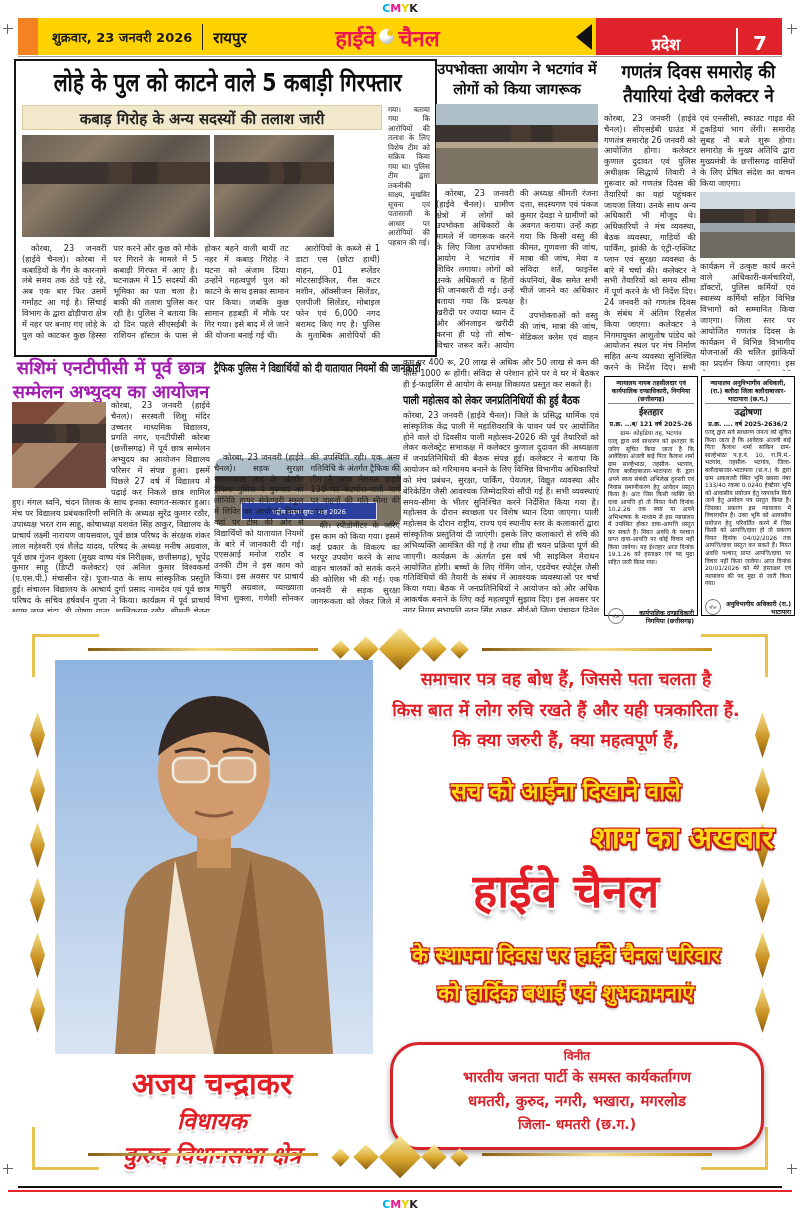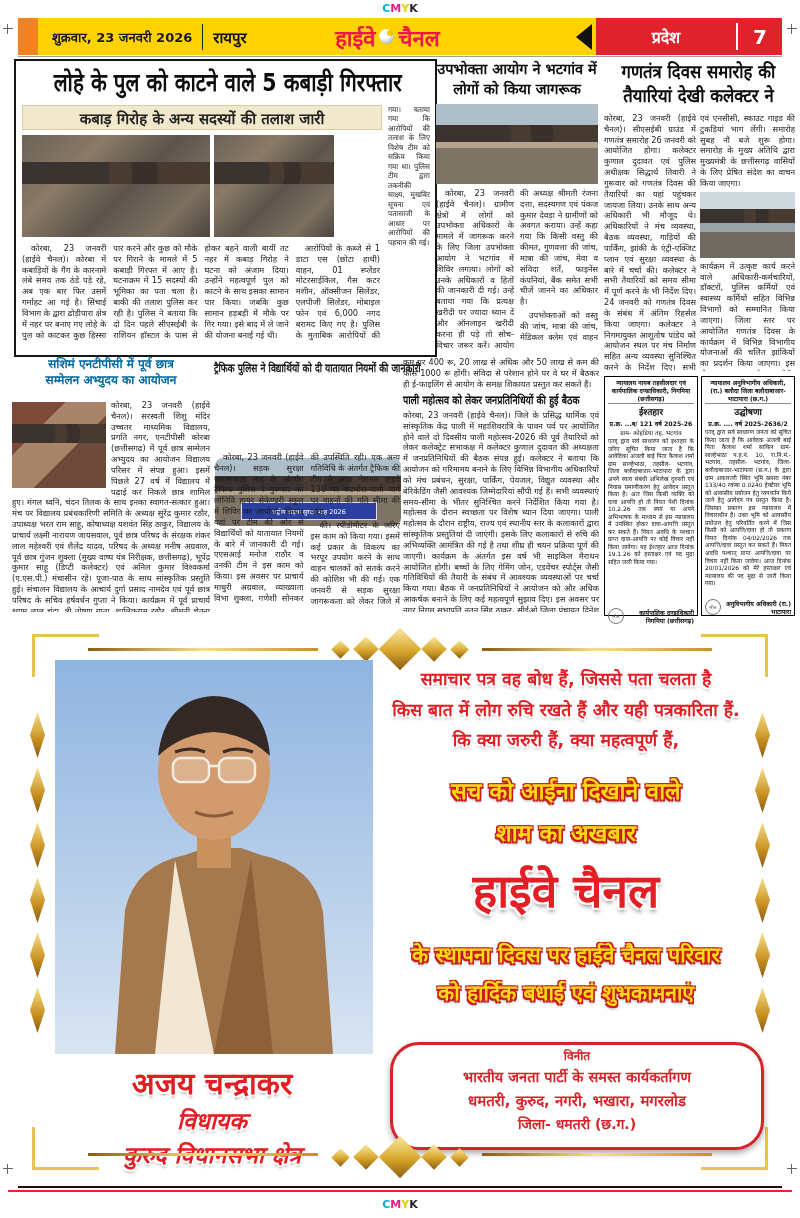--- a/index.html
+++ b/index.html
@@ -19,21 +19,21 @@
   .mast-orange{width:20px;height:37px;background:#f58220;flex:0 0 auto;}
   .mast-date{font-size:13px;font-weight:700;color:#1a1a1a;padding:0 10px 0 14px;}
   .mast-div{width:1px;height:26px;background:#222;}
   .mast-city{font-size:15px;font-weight:700;color:#111;padding:0 0 0 10px;}
   .mast-logo{position:absolute;left:50%;transform:translateX(-62%);display:flex;align-items:center;gap:4px;}
   .mast-logo .t{font-size:22px;font-weight:700;color:#ed1650;}
   .logo-ball{width:15px;height:15px;border-radius:50%;background:radial-gradient(circle at 35% 30%,#fff 0 35%,#cfd4d8 60%,#8f979d 100%);position:relative;}
   .logo-ball:after{content:"";position:absolute;right:1px;top:1px;width:6px;height:6px;border-radius:50%;background:#f5c400;}
   .mast-right{position:absolute;right:0;top:0;height:37px;display:flex;align-items:center;}
   .chev{width:0;height:0;border-top:13px solid transparent;border-bottom:13px solid transparent;border-right:16px solid #111;margin-right:4px;}
-  .sect-box{width:186px;height:37px;background:#e0232b;display:flex;align-items:center;}
+  .sect-box{width:186px;height:37px;background:#e0232b;display:flex;align-items:flex-end;}
   .sect-label{flex:1;text-align:center;color:#fff;font-size:16px;font-weight:700;}
   .sect-sep{width:2px;height:27px;background:#fff;}
   .pageno{width:44px;text-align:center;color:#fff;font-size:20px;font-weight:700;}
   .mast-underline{left:18px;top:56px;width:764px;height:1px;background:#9aa0a4;}
   
   .body-txt{font-size:8.2px;line-height:1.32;color:#1c1c1c;}
   .body-txt p{margin:0 0 3px 0;text-indent:9px;}
   .photo{background:linear-gradient(135deg,#6b6257 0%,#8a7a66 30%,#5c544c 55%,#7c6f60 80%,#4c463f 100%);position:relative;overflow:hidden;}
   .photo.outdoor{background:linear-gradient(180deg,#aebfca 0 28%,#b5a58e 28% 55%,#7e7465 55% 100%);}
   .photo.stage{background:linear-gradient(135deg,#7d4a3a 0 30%,#a8856a 30% 60%,#6e4a3c 60% 100%);}
@@ -69,21 +69,21 @@
   .notice{top:376px;width:94px;height:240px;border:1px solid #000;background:#fff;padding:2px 3px;box-sizing:border-box;}
   .notice .court{font-size:6.2px;font-weight:700;text-align:center;line-height:1.25;border-bottom:1px solid #888;padding-bottom:1px;}
   .notice .ttl{font-size:9px;font-weight:700;text-align:center;margin:1px 0;}
   .notice .case{font-size:6.2px;text-align:center;font-weight:700;}
   .notice .place{font-size:6.2px;text-align:center;}
   .notice .nbody{font-size:5.9px;line-height:1.28;margin-top:1px;height:168px;overflow:hidden;}
   .notice .signrow{display:flex;justify-content:space-between;align-items:flex-end;margin-top:2px;}
   .notice .seal{width:14px;height:14px;border-radius:50%;border:1px solid #777;font-size:4.5px;display:flex;align-items:center;justify-content:center;color:#555;}
   .notice .sig{font-size:6.2px;font-weight:700;text-align:right;line-height:1.25;}
   
-  .alum-head{left:12px;top:356px;width:198px;font-size:12px;line-height:1.35;font-weight:700;text-align:center;color:#0369a1;}
+  .alum-head{left:12px;top:356px;width:198px;font-size:18px;line-height:1.35;font-weight:700;text-align:center;color:#a21caf;}
   .alum-body{left:12px;top:400px;width:198px;height:212px;overflow:hidden;}
   .alum-photo{float:left;width:94px;height:86px;margin:2px 5px 2px 0;}
   
   .traf-head{left:214px;top:360px;width:186px;font-size:11.5px;font-weight:700;white-space:nowrap;
      transform:scaleX(0.78);transform-origin:0 0;color:#151515;}
   .traf-photo{left:215px;top:378px;width:186px;height:68px;border-radius:8px;}
   .traf-banner{position:absolute;left:14%;bottom:6px;width:72%;height:16px;background:#2a3f9e;color:#fff;
      font-size:6.5px;display:flex;align-items:center;justify-content:center;border:1px solid #dde;}
   .traf-body{left:214px;top:452px;width:186px;height:160px;column-count:2;column-gap:7px;overflow:hidden;}
   
@@ -102,21 +102,21 @@
   .dmdrow{position:absolute;left:50%;transform:translateX(-50%);display:flex;align-items:center;gap:10px;}
   .dmd{background:linear-gradient(135deg,#f9e9a0,#d8a62c 55%,#8a5d12);transform:rotate(45deg);}
   .pillar{position:absolute;display:flex;flex-direction:column;gap:9px;align-items:center;}
   .pdmd{width:15px;height:46px;background:linear-gradient(180deg,#f7e08a,#c89021 60%,#8a5d12);
         clip-path:polygon(50% 0,100% 50%,50% 100%,0 50%);}
   .ad-photo{position:absolute;left:37px;top:38px;width:318px;height:394px;border-right:3px solid #fff;border-bottom:3px solid #fff;}
   .quote{position:absolute;left:336px;top:42px;width:424px;text-align:center;font-size:17.5px;line-height:1.75;font-weight:700;color:#e31e24;
      text-shadow:-1.5px -1.5px 0 #fff,1.5px -1.5px 0 #fff,-1.5px 1.5px 0 #fff,1.5px 1.5px 0 #fff,0 3px 3px rgba(0,0,0,.35);}
   .ylw{color:#ffd816;text-shadow:-1.5px -1.5px 0 #c81a1a,1.5px -1.5px 0 #c81a1a,-1.5px 1.5px 0 #c81a1a,1.5px 1.5px 0 #c81a1a,0 3px 3px rgba(0,0,0,.4);font-weight:700;}
   .sl1{position:absolute;left:340px;top:152px;width:416px;text-align:center;font-size:23px;}
-  .sl2{position:absolute;left:340px;top:194px;width:416px;text-align:center;font-size:23px;}
+  .sl2{position:absolute;left:340px;top:194px;width:416px;text-align:right;font-size:30px;}
   .brand{position:absolute;left:340px;top:236px;width:416px;text-align:center;font-size:46px;font-weight:700;color:#e31e24;
      text-shadow:-2px -2px 0 #fff,2px -2px 0 #fff,-2px 2px 0 #fff,2px 2px 0 #fff,0 4px 4px rgba(0,0,0,.45);}
   .gr1{position:absolute;left:336px;top:318px;width:424px;text-align:center;font-size:21px;}
   .gr2{position:absolute;left:336px;top:356px;width:424px;text-align:center;font-size:21px;}
   .whitebox{position:absolute;left:372px;top:420px;width:368px;height:102px;background:#fff;border:3px solid #d8232a;border-radius:29px;
      box-shadow:0 3px 6px rgba(0,0,0,.35);text-align:center;color:#d8232a;}
   .whitebox .lbl{font-size:12px;font-weight:700;margin-top:2px;}
   .whitebox .l1{font-size:14.5px;font-weight:700;margin-top:2px;}
   .whitebox .l2{font-size:15px;font-weight:700;margin-top:4px;}
   .whitebox .l3{font-size:14px;font-weight:700;margin-top:4px;}

